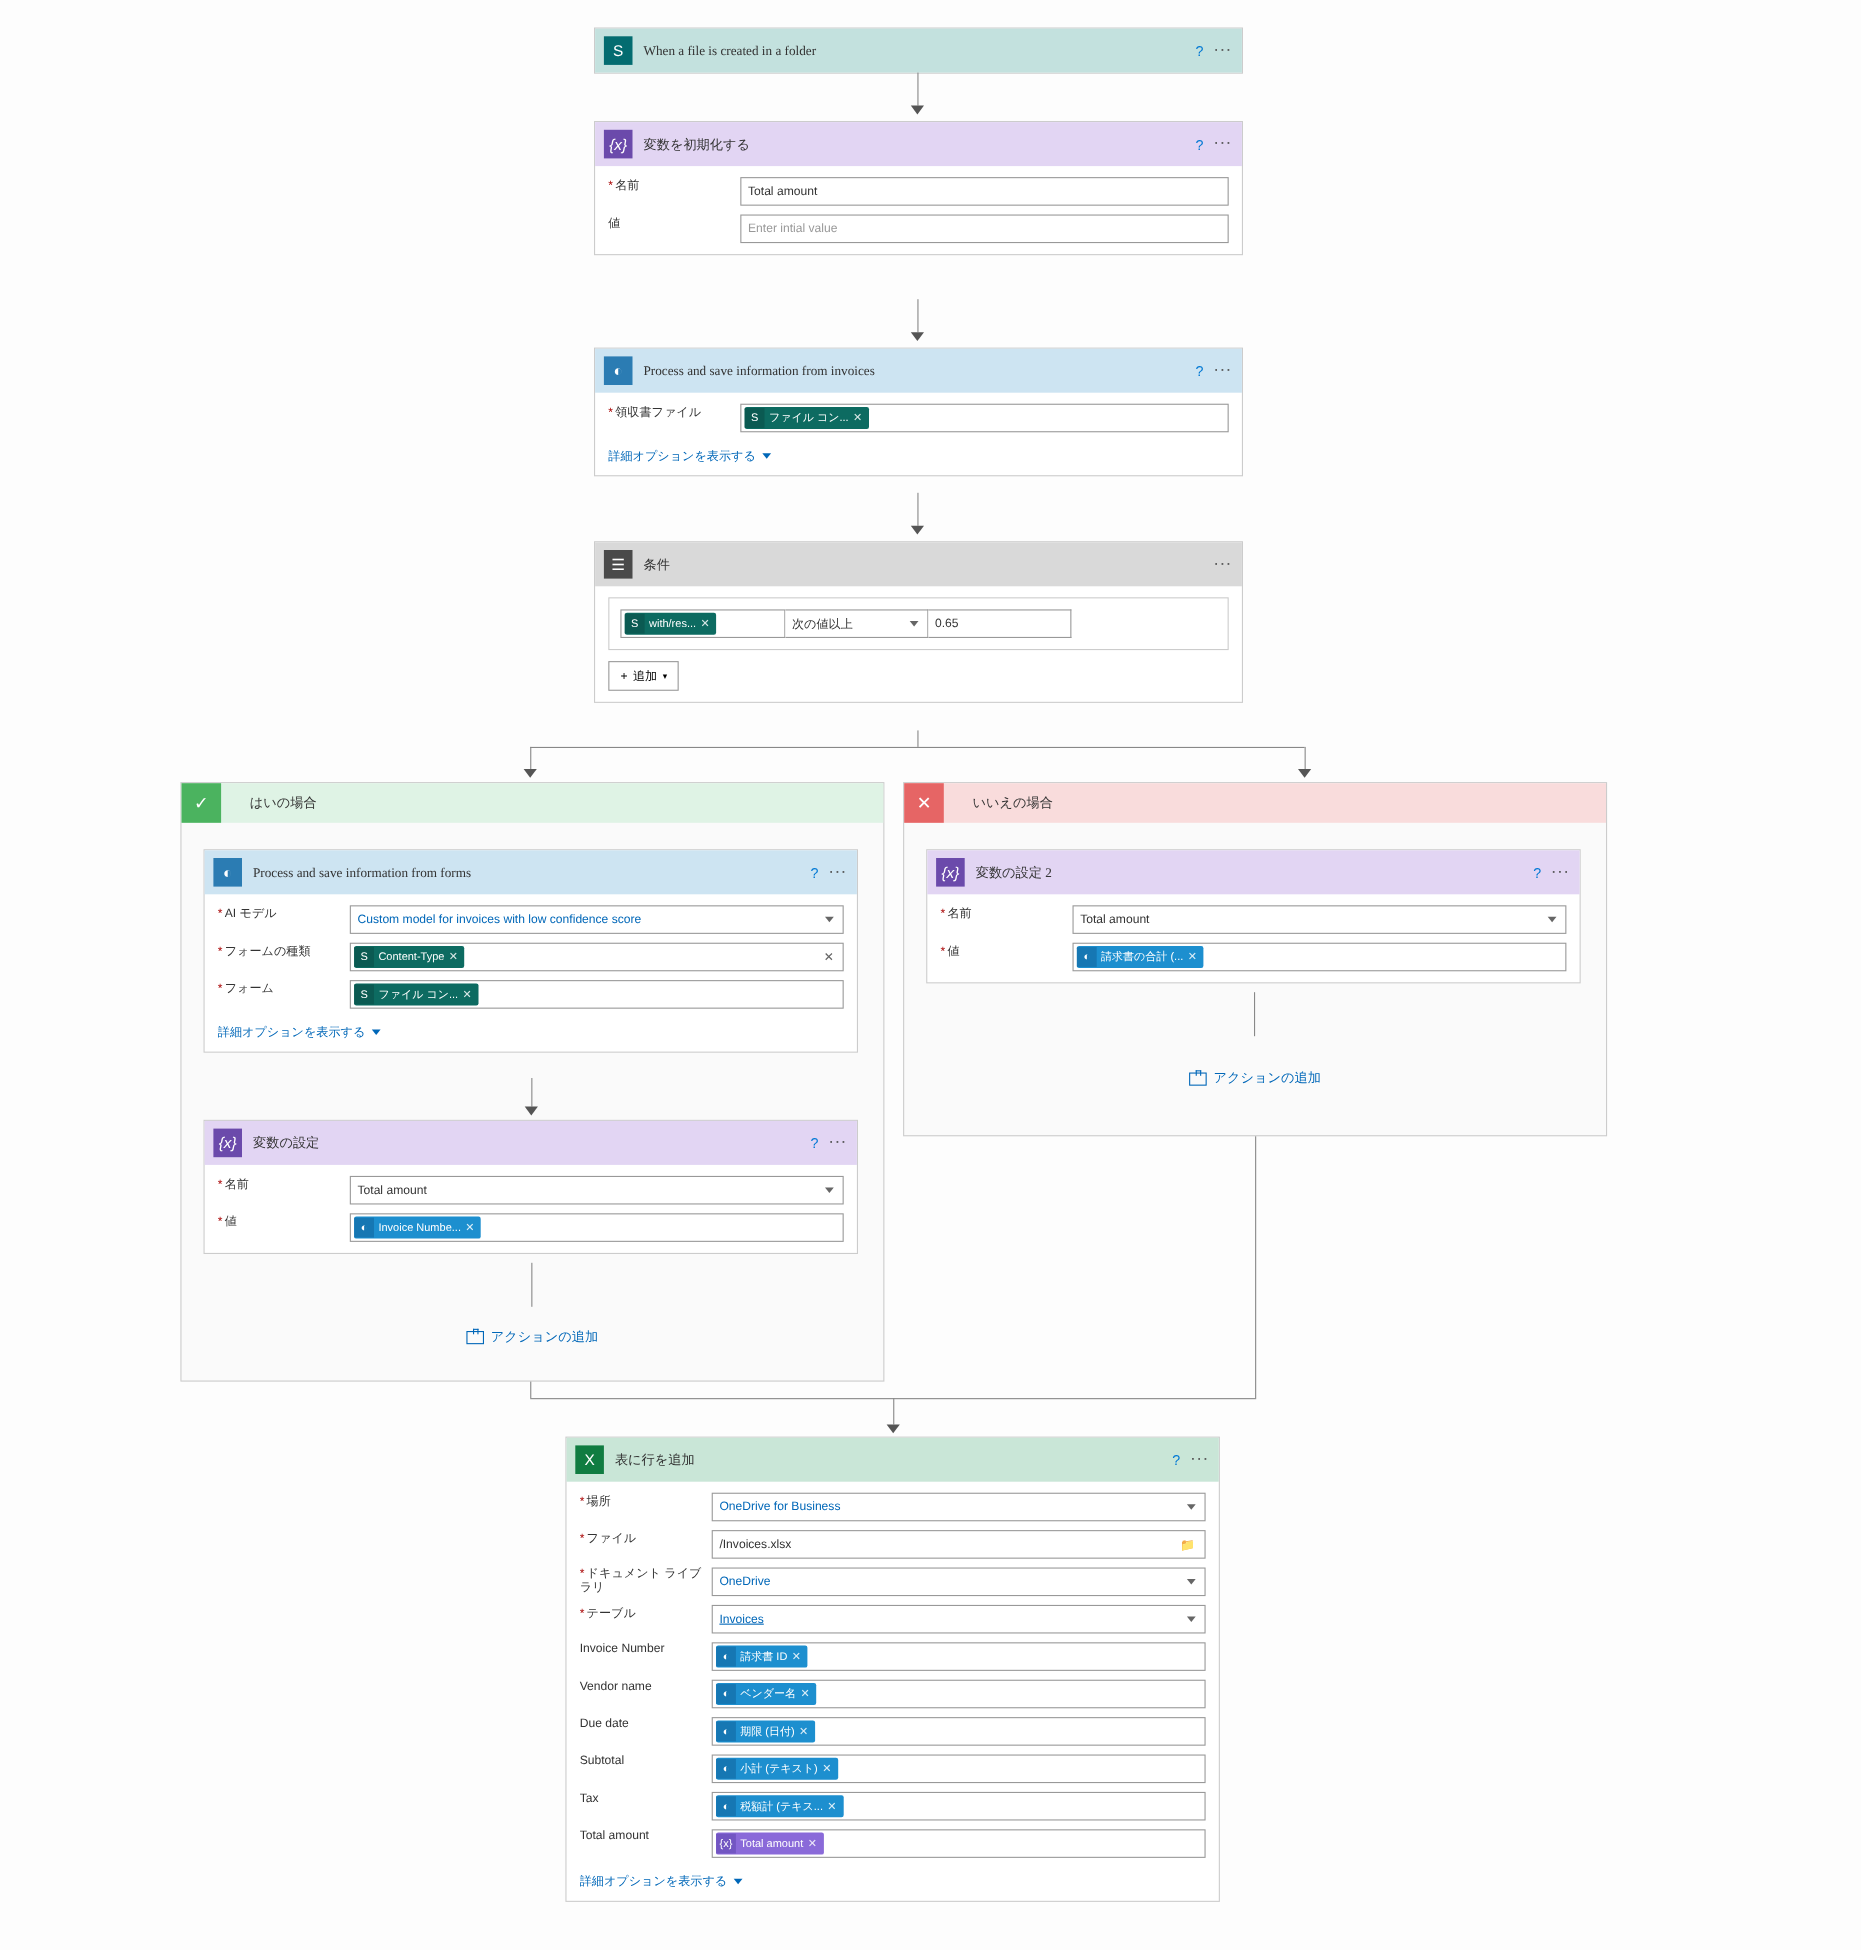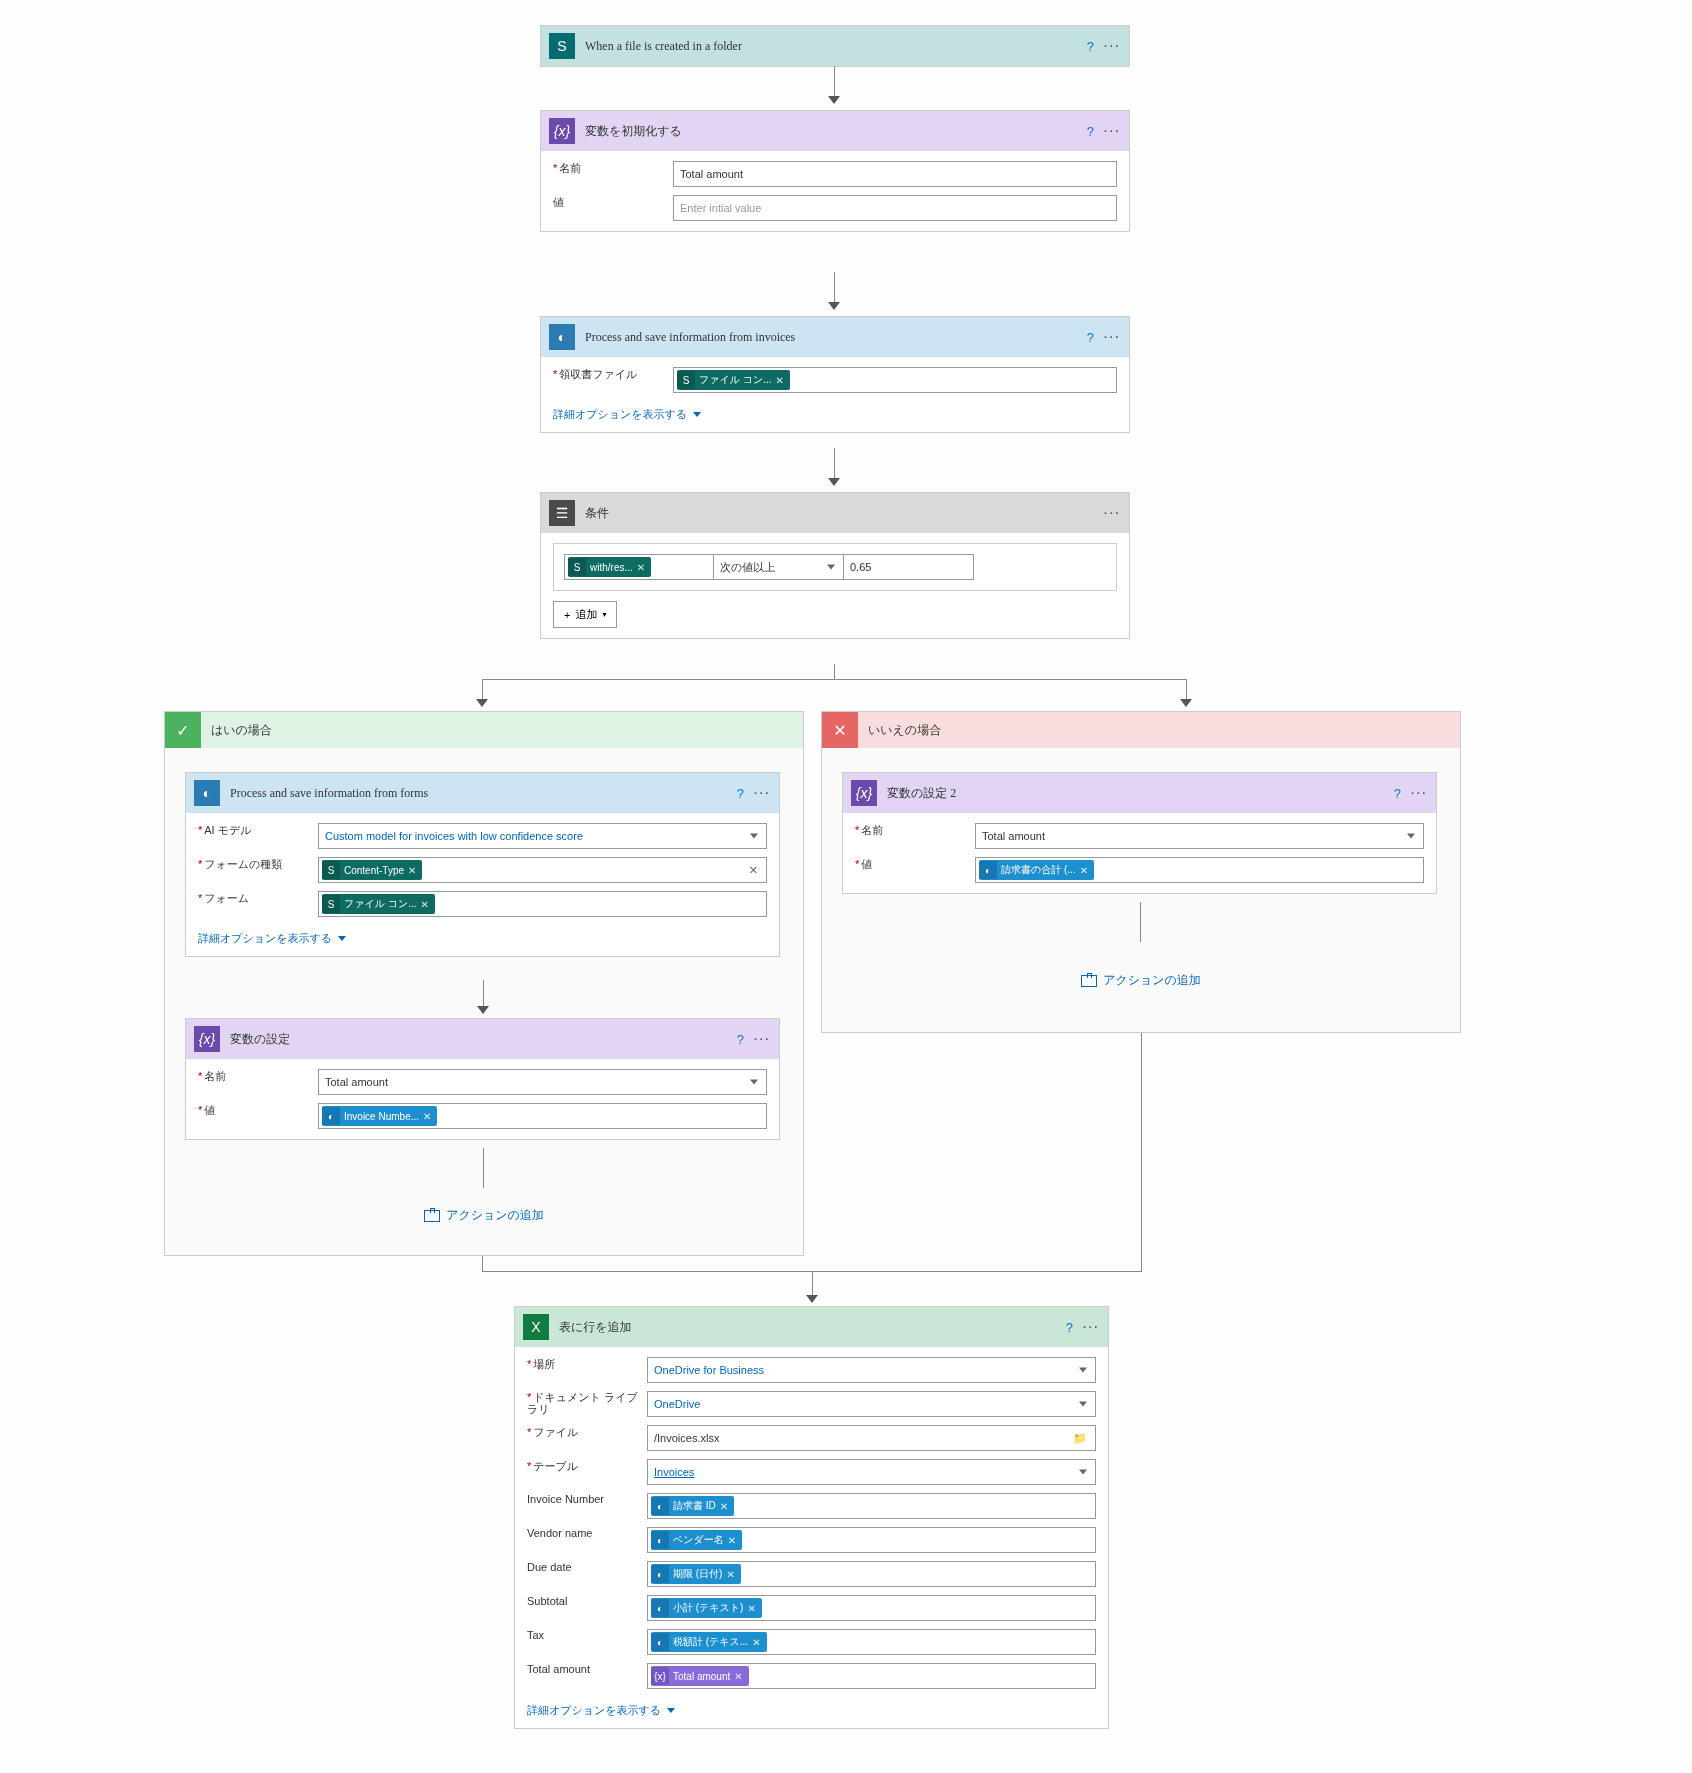--- a/index.html
+++ b/index.html
@@ -28,21 +28,21 @@
 
   .adv-link { color: #0067b8; font-size: 11px; display: inline-flex; align-items: center; margin-top: 6px; }
   .adv-link::after { content: ""; margin-left: 6px; border-left: 4px solid transparent; border-right: 4px solid transparent; border-top: 5px solid #0067b8; }
 
   .arrow { position: absolute; width: 0; height: 0; border-left: 6px solid transparent; border-right: 6px solid transparent; border-top: 8px solid #555; }
   .vline { position: absolute; width: 1px; background: #888; }
 
   .branch-container { position: absolute; border: 1px solid #ccc; background: #fafafa; }
   .branch-header { height: 36px; display: flex; align-items: center; padding-left: 0; }
   .branch-header .checkbox { width: 36px; height: 36px; display: flex; align-items: center; justify-content: center; color: #fff; font-size: 16px; }
-  .branch-header .btitle { margin-left: 10px; font-size: 12px; }
+  .branch-header .btitle { margin-left: 26px; font-size: 12px; }
 
   .action-add { color: #0067b8; font-size: 12px; display: inline-flex; align-items: center; gap: 6px; justify-content: center; }
 
   .hline { position: absolute; height: 1px; background: #888; }
 </style>
 </head>
 <body>
 
 <div class="canvas">
 
@@ -284,33 +284,33 @@
       <div class="menu">···</div>
     </div>
     <div class="card-body">
       <div class="row">
           <div class="label req">場所</div>
           <div class="field select" style="color:#0067b8;">
             <span>OneDrive for Business</span>
           </div>
         </div>
       <div class="row">
-          <div class="label req" style="line-height:1.1;">ドキュメント ライブラリ</div>
-          <div class="field select" style="color:#0067b8;">
-            <span>OneDrive</span>
-          </div>
-        </div>
-      <div class="row">
           <div class="label req">ファイル</div>
           <div class="field">
             <span>/Invoices.xlsx</span>
             <span style="position:absolute;right:8px;color:#0067b8;">📁</span>
           </div>
         </div>
       <div class="row">
+          <div class="label req" style="line-height:1.1;">ドキュメント ライブラリ</div>
+          <div class="field select" style="color:#0067b8;">
+            <span>OneDrive</span>
+          </div>
+        </div>
+      <div class="row">
           <div class="label req">テーブル</div>
           <div class="field select" style="color:#0067b8;text-decoration:underline;">
             <span>Invoices</span>
           </div>
         </div>
 
       <div id="excel-rows">
           <div class="row">
             <div class="label">Invoice Number</div>
             <div class="field" style="padding: 3px;">

